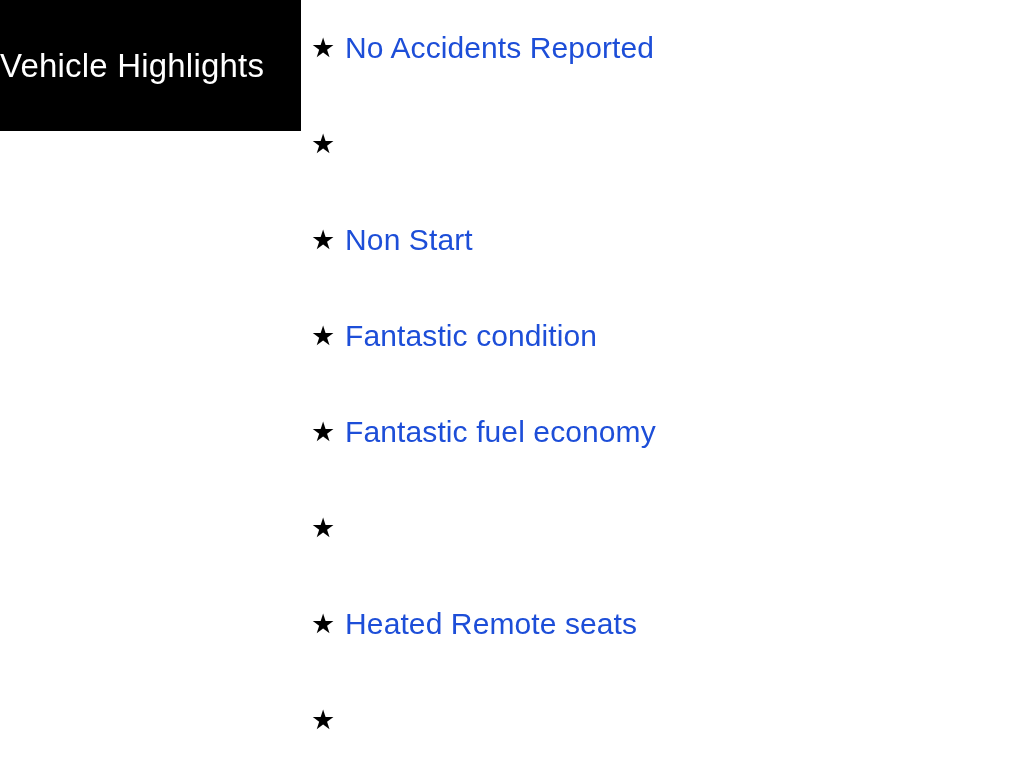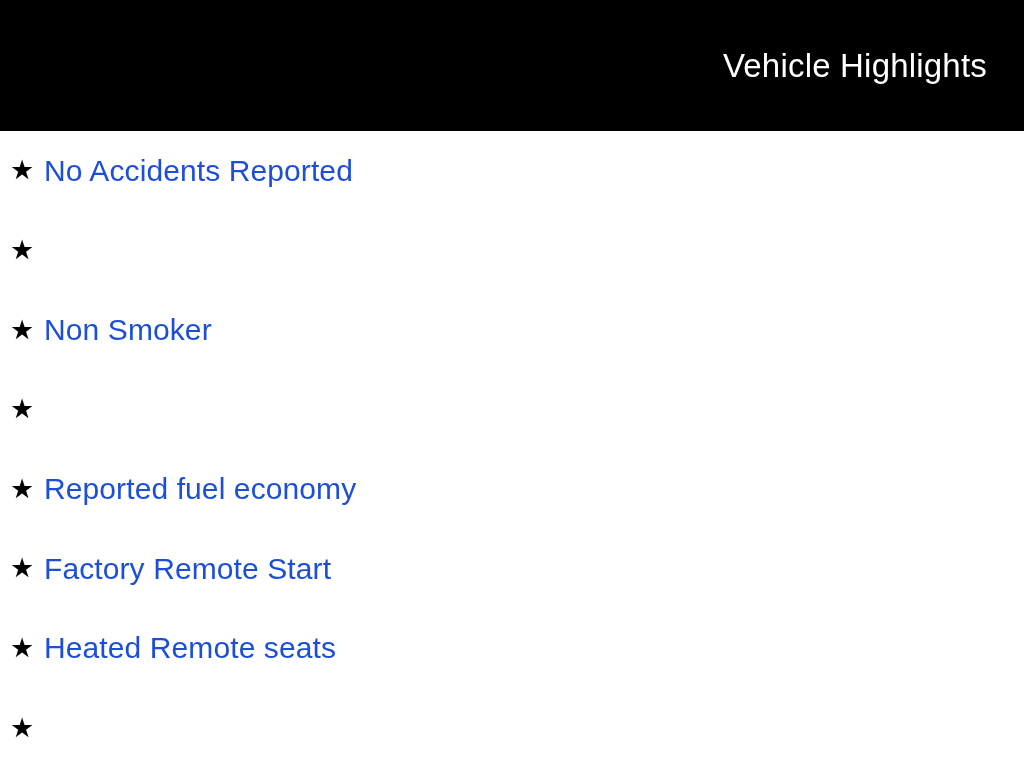--- a/index.html
+++ b/index.html
@@ -10,21 +10,21 @@
     width: 1024px;
     height: 768px;
     background: #ffffff;
     font-family: "Liberation Sans", "DejaVu Sans", sans-serif;
     overflow: hidden;
   }
   .page {
     width: 1024px;
     height: 768px;
     display: flex;
-    flex-direction: column;
+    flex-direction: row;
   }
   .header {
     height: 131px;
     flex: 0 0 131px;
     background: #000000;
     display: flex;
     align-items: center;
     justify-content: flex-end;
     padding-right: 37px;
     box-sizing: border-box;
@@ -81,32 +81,32 @@
   <ul class="highlight-list">
     <li class="highlight-item">
       <span class="star">★</span>
       <span class="item-label">No Accidents Reported</span>
     </li>
     <li class="highlight-item">
       <span class="star">★</span>
     </li>
     <li class="highlight-item">
       <span class="star">★</span>
-      <span class="item-label">Non Smoker</span>
+      <span class="item-label">Non Start</span>
     </li>
     <li class="highlight-item">
       <span class="star">★</span>
+      <span class="item-label">Fantastic condition</span>
     </li>
     <li class="highlight-item">
       <span class="star">★</span>
-      <span class="item-label">Reported fuel economy</span>
+      <span class="item-label">Fantastic fuel economy</span>
     </li>
     <li class="highlight-item">
       <span class="star">★</span>
-      <span class="item-label">Factory Remote Start</span>
     </li>
     <li class="highlight-item">
       <span class="star">★</span>
       <span class="item-label">Heated Remote seats</span>
     </li>
     <li class="highlight-item">
       <span class="star">★</span>
     </li>
   </ul>
 

